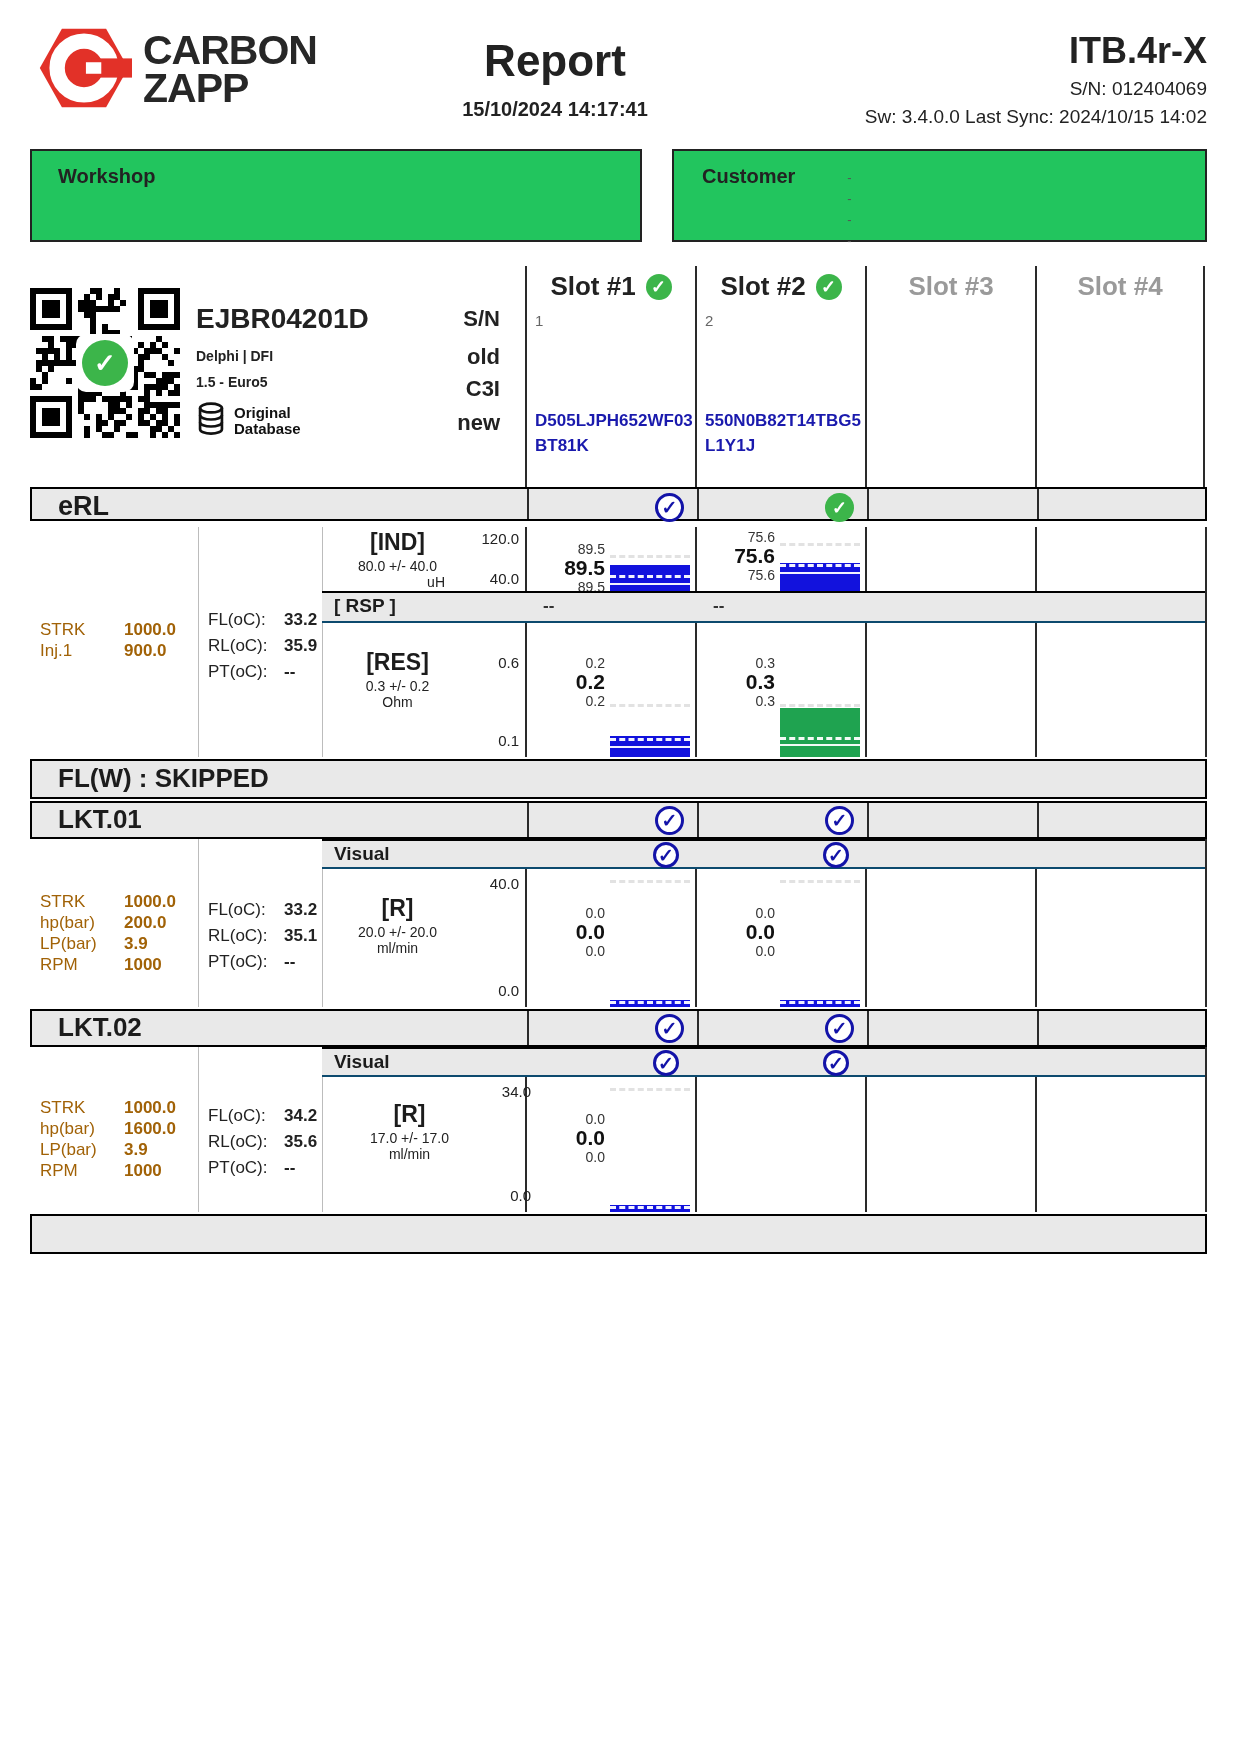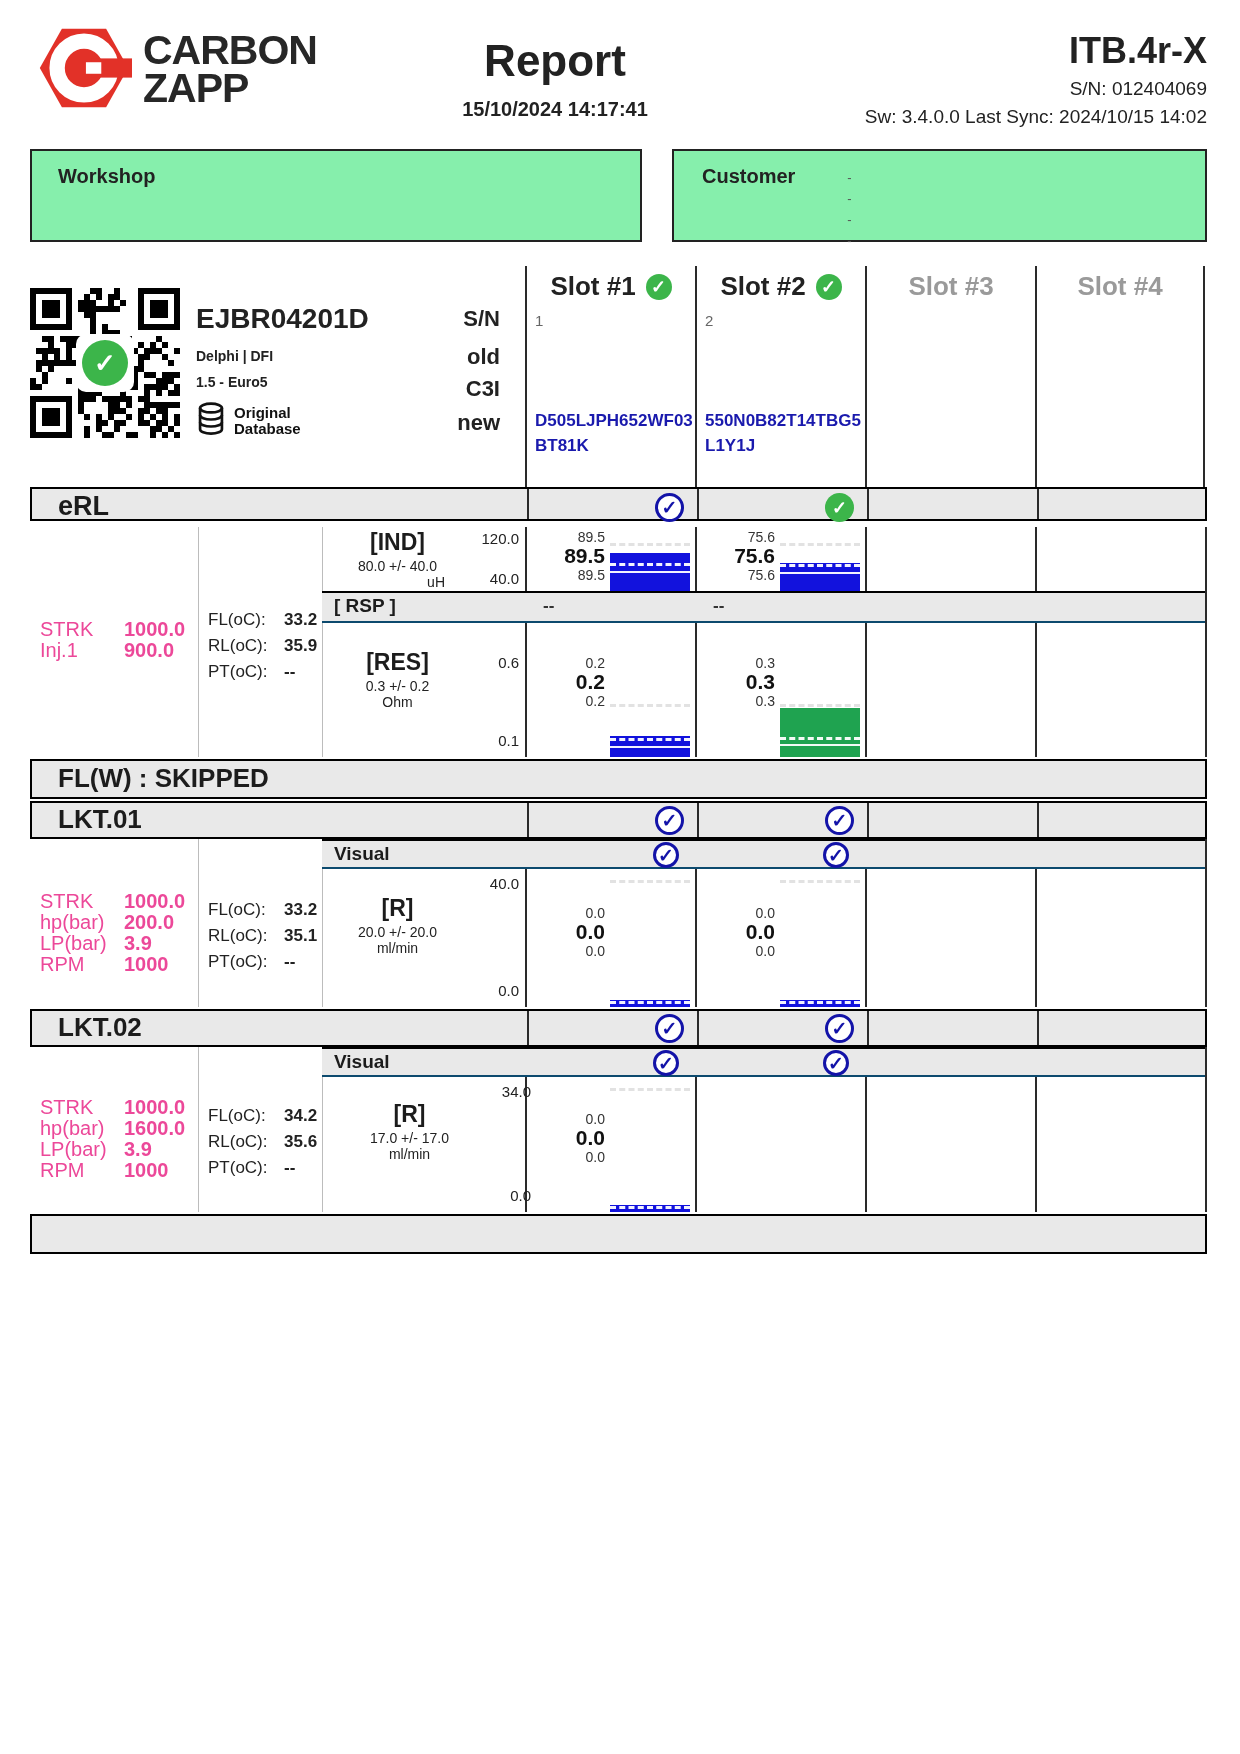--- a/index.html
+++ b/index.html
@@ -7,21 +7,21 @@
         font-family:"Liberation Sans",sans-serif;color:#1c1c1c;}
   .abs{position:absolute;}
   
   .logo-text{font-weight:bold;font-size:41px;line-height:.92;letter-spacing:-1px;color:#272727;}
   .report-title{font-size:44px;font-weight:bold;color:#222;text-align:center;}
   .report-date{font-size:20px;font-weight:bold;text-align:center;margin-top:12px;color:#222;}
   .dev-model{font-size:36px;font-weight:bold;color:#222;}
   .dev-line{font-size:19px;color:#222;margin-top:6px;}
   .hdr-right{text-align:right;}
   
-  .obox{position:absolute;border:2px solid #222;box-sizing:border-box;background:#86efac;}
+  .obox{position:absolute;border:2px solid #222;box-sizing:border-box;background:#22c55e;}
   .obox-label{font-size:20px;font-weight:bold;color:#222;}
   .dashcol{font-size:13px;color:#555;line-height:21px;}
   
   .slot-cell{position:absolute;top:0;height:221px;box-sizing:border-box;border-left:2px solid #2a2a2a;}
   .shead{display:flex;justify-content:center;align-items:center;gap:10px;margin-top:5px;}
   .shead-label{font-size:26px;font-weight:bold;color:#222;}
   .shead-label.inactive{color:#9a9a9a;}
   .slot-index{margin:10px 0 0 8px;font-size:15px;color:#666;}
   .serials{position:absolute;left:8px;top:142px;font-size:17px;font-weight:bold;
            color:#1a1aad;line-height:25px;}
@@ -49,21 +49,21 @@
   
   .tpanel{position:absolute;box-sizing:border-box;}
   .axis-max{position:absolute;right:6px;font-size:15px;color:#222;}
   .axis-min{position:absolute;right:6px;font-size:15px;color:#222;}
   .tblock{position:absolute;left:0;right:52px;text-align:center;}
   .tname{font-size:23px;font-weight:bold;color:#1c1c1c;}
   .ttol{font-size:14px;color:#222;margin-top:2px;}
   .tunit{font-size:14px;color:#222;}
   .tunit.ra{text-align:right;padding-right:28px;}
   
-  .plist{position:absolute;font-size:20px;line-height:21px;color:#ec4899;}
+  .plist{position:absolute;font-size:17px;line-height:21px;color:#a16207;}
   .prow{display:flex;}
   .plabel{width:84px;}
   .pval{font-weight:bold;}
   .tlist{position:absolute;font-size:17px;line-height:26px;color:#222;}
   .trow{display:flex;}
   .tlabel{width:76px;}
   .tval{font-weight:bold;min-width:40px;}
   
   .cell{position:absolute;width:170px;box-sizing:border-box;}
   .vals{position:absolute;left:0;width:80px;text-align:right;}
@@ -440,21 +440,21 @@
     <div class="tpanel" style="left:292px;top:0;width:203px;height:64px;">
       <div class="axis-max" style="top:3px;">120.0</div>
       <div class="axis-min" style="bottom:4px;">40.0</div>
       <div class="tblock" style="top:2px;">
         <div class="tname">[IND]</div>
         <div class="ttol">80.0 +/- 40.0</div>
         <div class="tunit ra">uH</div>
       </div>
     </div>
 
-    <div class="cell" style="left:495px;top:0;height:64px;">
+    <div class="cell" style="left:495px;top:12px;height:64px;">
       <div class="vals" style="top:2px;">
         <div class="val-sm">89.5</div>
         <div class="val-lg">89.5</div>
         <div class="val-sm">89.5</div>
       </div>
       <div class="barzone">
         <div class="hl dash-gray" style="bottom:72%;"></div>
         <div class="bar bar-blue" style="height: 62%;"></div>
         <div class="hl dash-white" style="bottom:40%;"></div>
         <div class="hl solid-white" style="bottom:29%;"></div>

